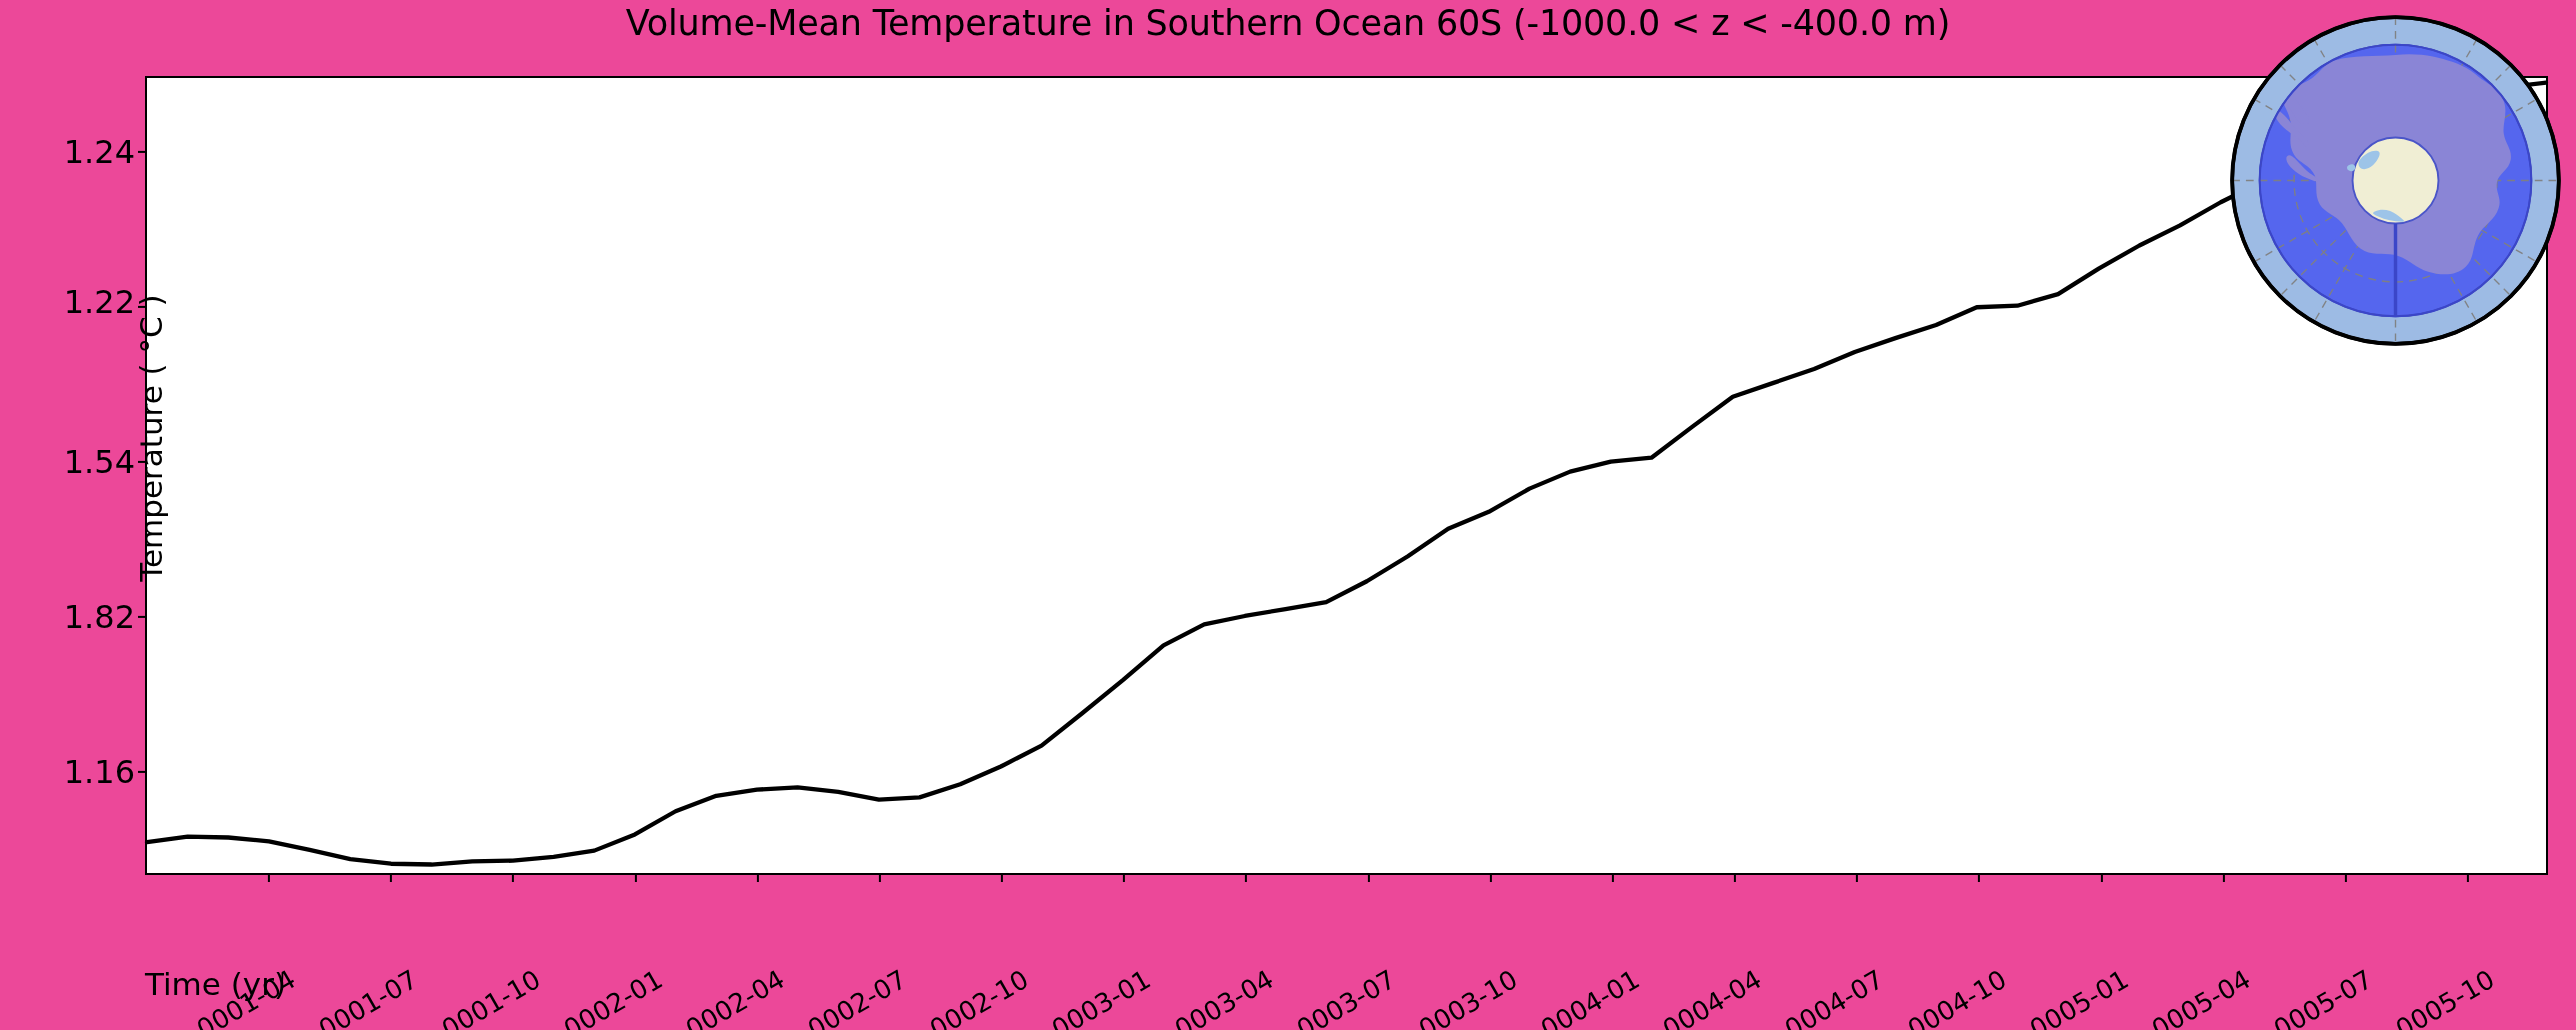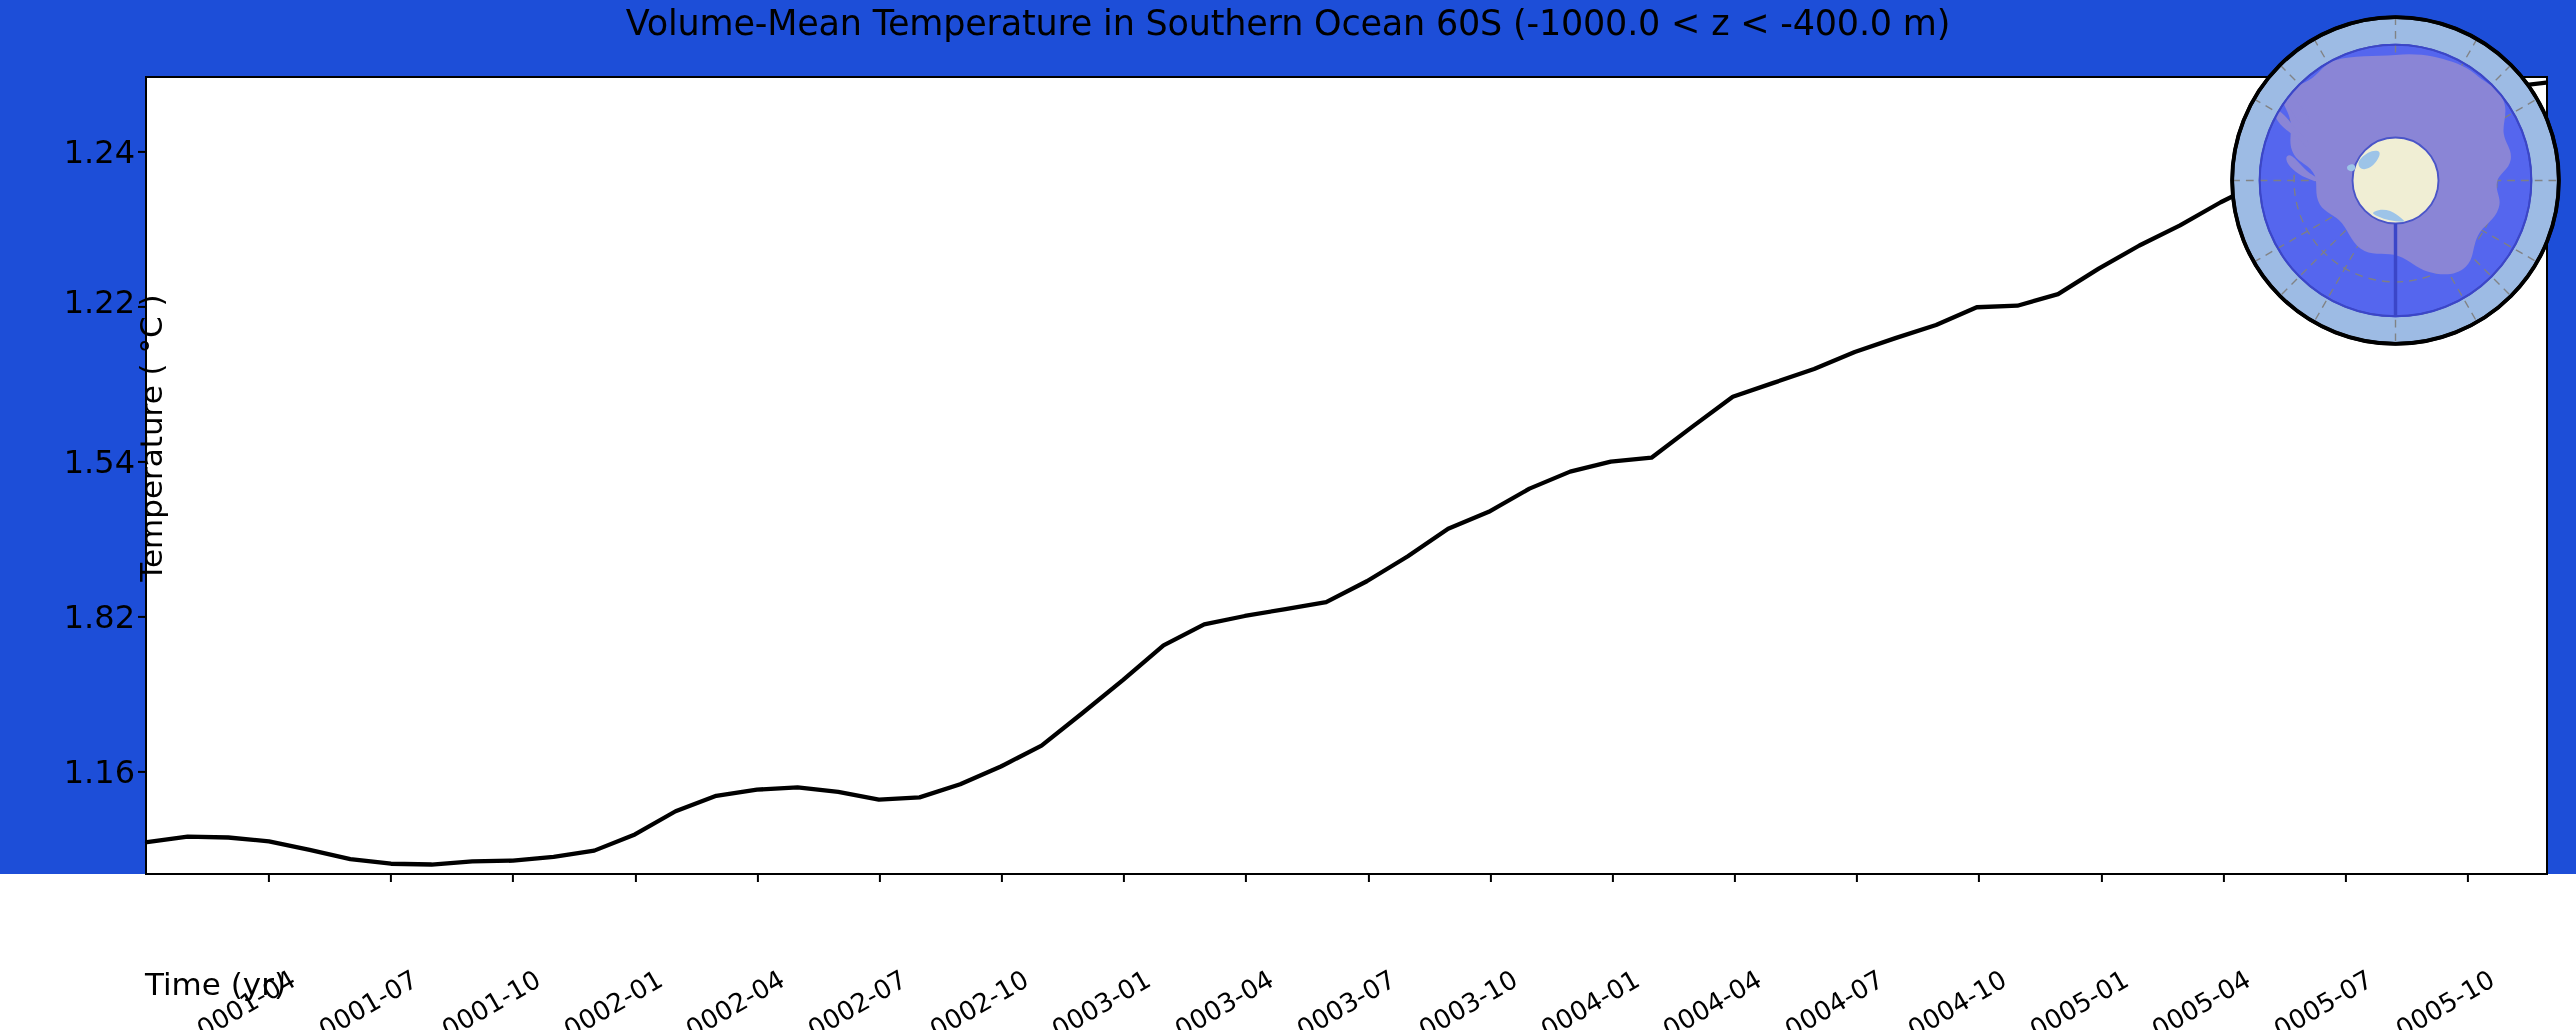--- a/index.html
+++ b/index.html
@@ -11,22 +11,22 @@
     width: 2576px;
     height: 1030px;
     font-family: "DejaVu Sans", "Liberation Sans", sans-serif;
     overflow: hidden;
     position: relative;
   }
   #figure {
     position: absolute;
     left: 0; top: 0;
     width: 2576px;
-    height: 874px;
-    background: #1d4ed8;
+    height: 1030px;
+    background: #ec4899;
   }
   .fig-title {
     position: absolute;
     left: 0;
     top: 3.4px;
     width: 2576px;
     text-align: center;
     font-size: 35px;
     color: #000000;
     white-space: nowrap;

